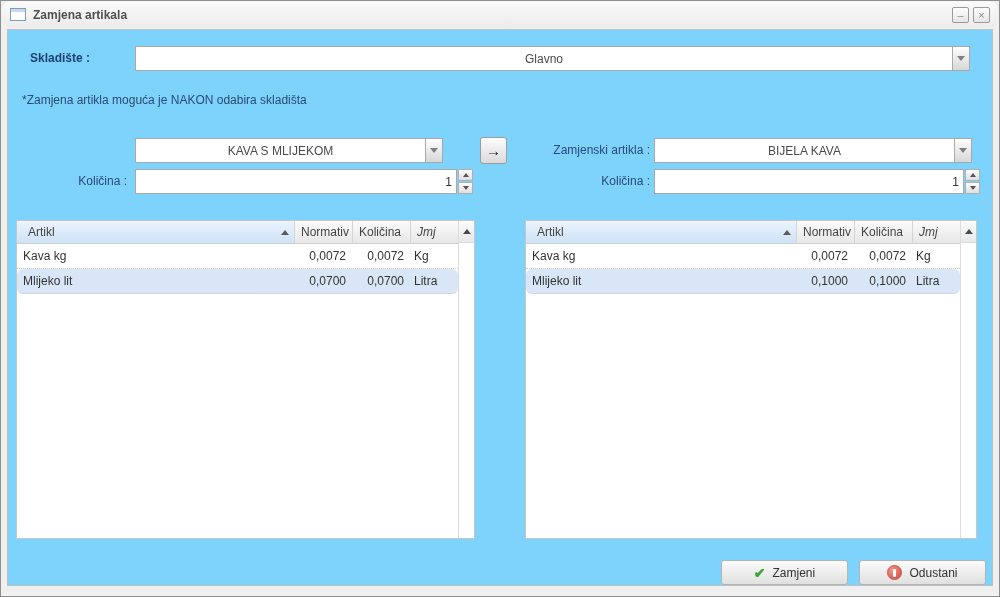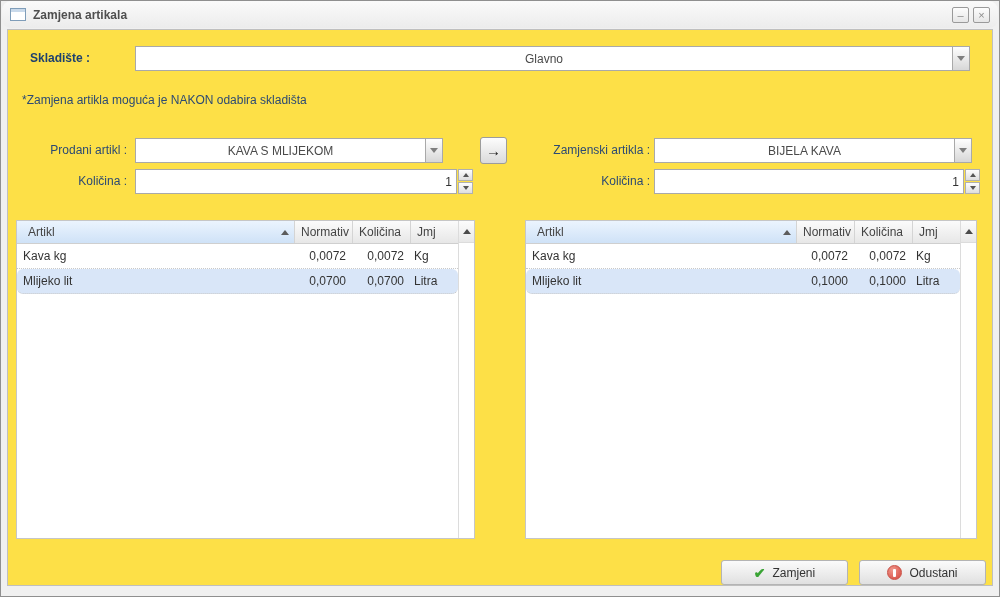--- a/index.html
+++ b/index.html
@@ -17,21 +17,21 @@
   .win-icon::before { content:""; position:absolute; left:0; top:0; right:0; height:3px;
               background:#c9d9ea; }
   .title-text { margin-left:7px; font-size:12px; font-weight:bold; color:#4f4f4f; }
   .win-btns { margin-left:auto; display:flex; gap:4px; margin-right:8px; }
   .win-btn { width:17px; height:16px; border:1px solid #9a9a9a; border-radius:2px;
              background:linear-gradient(#fdfdfd,#e6e6e6); color:#8b8b8b; font-size:11px;
              line-height:14px; text-align:center; cursor:default; }
 
   
   .content { position:absolute; left:6px; top:28px; width:986px; height:557px;
-             background:#fde047; border:1px solid #bfbfbf; }
+             background:#7dd3fc; border:1px solid #bfbfbf; }
 
   .lbl { position:absolute; font-size:12px; color:#2c4a73; line-height:25px; }
   .lbl.bold { font-weight:bold; color:#1e406e; }
   .note { position:absolute; left:14px; top:63px; font-size:12px; color:#2c4a73; }
 
   
   .combo { position:absolute; height:25px; display:flex; }
   .combo input { flex:1; height:25px; border:1px solid #a9a9a9; border-right:none;
                  font-size:12px; color:#4a4a4a; text-align:center; outline:none;
                  font-family:"Liberation Sans", sans-serif; background:#fff; padding:0 4px; }
@@ -66,21 +66,21 @@
   .grid-left  { left:8px;   width:459px; }
   .grid-right { left:517px; width:452px; }
   .grid-main { flex:1; display:flex; flex-direction:column; overflow:hidden; }
   .grid-header { display:flex; height:23px; font-size:12px; color:#444;
                  background:linear-gradient(#fbfbfb,#e7e7e7); border-bottom:1px solid #cfcfcf; }
   .hcell { line-height:22px; padding-left:6px; border-right:1px solid #d4d4d4;
            white-space:nowrap; overflow:hidden; position:relative; cursor:default; }
   .hcell.artikl { flex:1; background:linear-gradient(#ebf4fe,#cfe2f7);padding-left:11px; }
   .hcell.normativ { width:58px; }
   .hcell.kolicina { width:58px; }
-  .hcell.jmj { width:47px; border-right:none; }
+  .hcell.jmj { width:47px; border-right:none;font-style:italic; }
   .sort-arrow { position:absolute; right:5px; top:9px; width:0; height:0;
                 border-left:4px solid transparent; border-right:4px solid transparent;
                 border-bottom:5px solid #5c5c5c; }
   .grid-body { flex:1; }
   .grid-row { display:flex; height:25px; font-size:12px; color:#333;
               border-bottom:1px dotted #c9c9c9; background:#fff; cursor:default; }
   .grid-row.selected { background:#d9e6f8;border-radius:6px; }
   .cell { line-height:24px; white-space:nowrap; overflow:hidden; }
   .cell.artikl { flex:1; padding-left:6px; }
   .cell.num { width:58px; text-align:right; padding-right:7px; }
@@ -124,21 +124,20 @@
     <div class="lbl bold" style="left:22px; top:16px;">Skladište :</div>
     <div class="combo" style="left:127px; top:16px; width:835px;">
       <input value="Glavno" style="">
       <div class="trigger">
         <span class="tri-down"></span>
       </div>
     </div>
 
     <div class="note">*Zamjena artikla moguća je NAKON odabira skladišta</div>
 
-    <div class="lbl" style="left:0; top:108px; width:119px; text-align:right;">Prodani artikl :</div>
     <div class="combo" style="left:127px; top:108px; width:308px;">
       <input value="KAVA S MLIJEKOM" style="">
       <div class="trigger">
         <span class="tri-down"></span>
       </div>
     </div>
 
     <div class="move-btn">→</div>
 
     <div class="lbl" style="left:490px; top:108px; width:152px; text-align:right;">Zamjenski artikla :</div>

